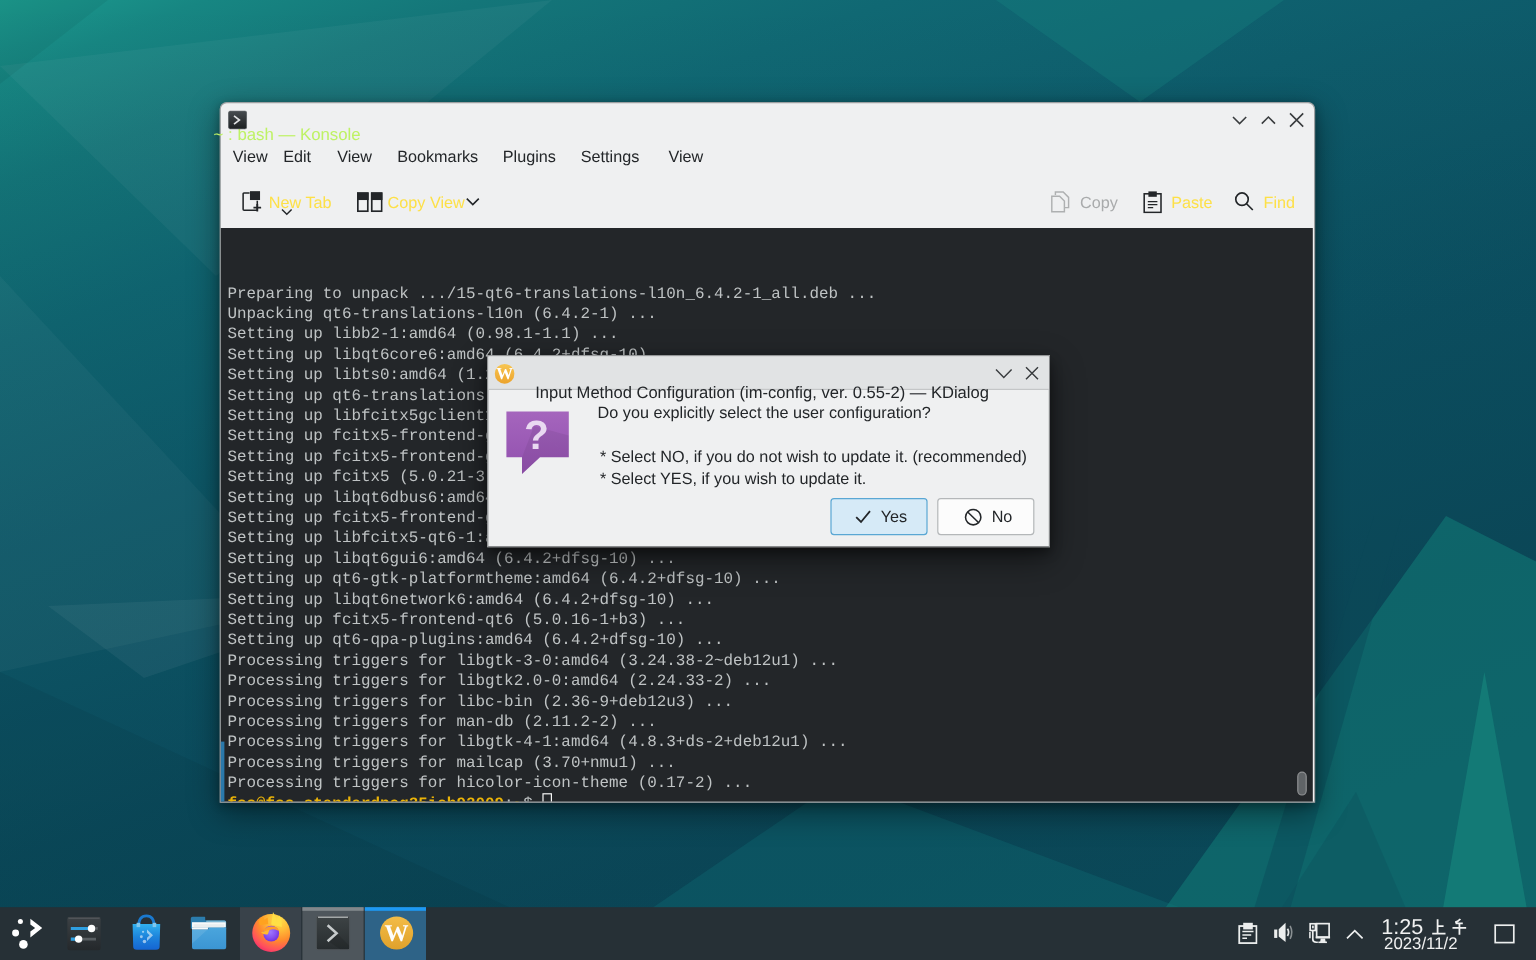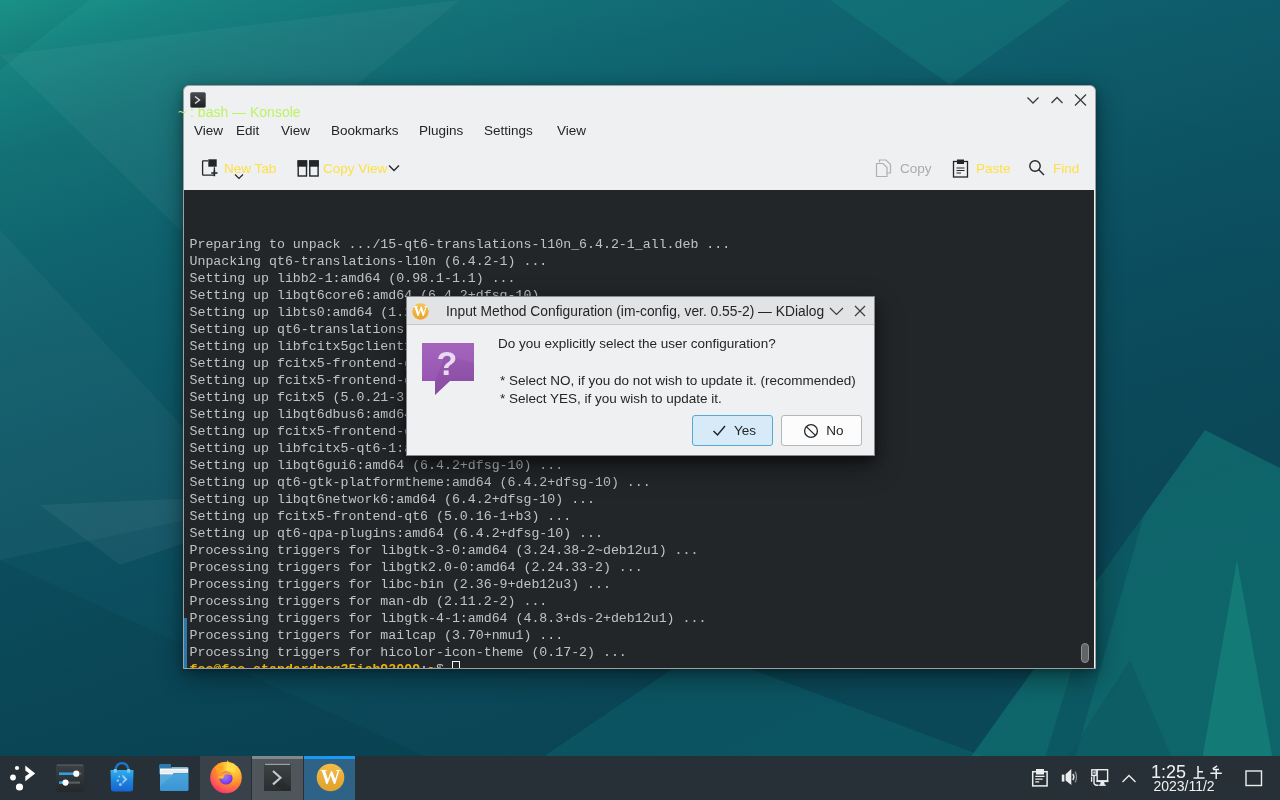--- a/index.html
+++ b/index.html
@@ -181,21 +181,21 @@
 Processing triggers for libgtk-4-1:amd64 (4.8.3+ds-2+deb12u1) ...
 Processing triggers for mailcap (3.70+nmu1) ...
 Processing triggers for hicolor-icon-theme (0.17-2) ...
 <span class="tg">foo@foo-standardpcq35ich92009</span>:<span class="tg">~</span>$ <span class="cur"></span></pre>
   </div>
 <div class="abs" id="bluebar"></div>
 <div class="abs" id="sthumb"></div>
 
 <div class="abs" id="dlg"></div>
 <div class="abs" id="dlgtitle"></div>
-<div class="abs" style="left:446px; top:304px; font-size:13.8px; color:#232629">Input Method Configuration (im-config, ver. 0.55-2) — KDialog</div>
+<div class="abs" style="left:446px; top:320px; font-size:13.8px; color:#232629">Input Method Configuration (im-config, ver. 0.55-2) — KDialog</div>
 <svg class="abs" style="left:412px; top:303px" width="17" height="17" viewBox="0 0 17 17">
   <defs>
       <linearGradient id="wg1" x1="0" y1="0" x2="0" y2="1">
     <stop offset="0" stop-color="#f7c653"></stop>
         <stop offset="1" stop-color="#eca32c"></stop>
       </linearGradient>
     </defs>
   <circle cx="8.5" cy="8.5" r="8.2" fill="url(#wg1)"></circle>
   <text x="8.5" y="13.2" text-anchor="middle" font-family="Liberation Serif" font-weight="bold" font-size="14px" fill="#ffffff">W</text>
 </svg>

